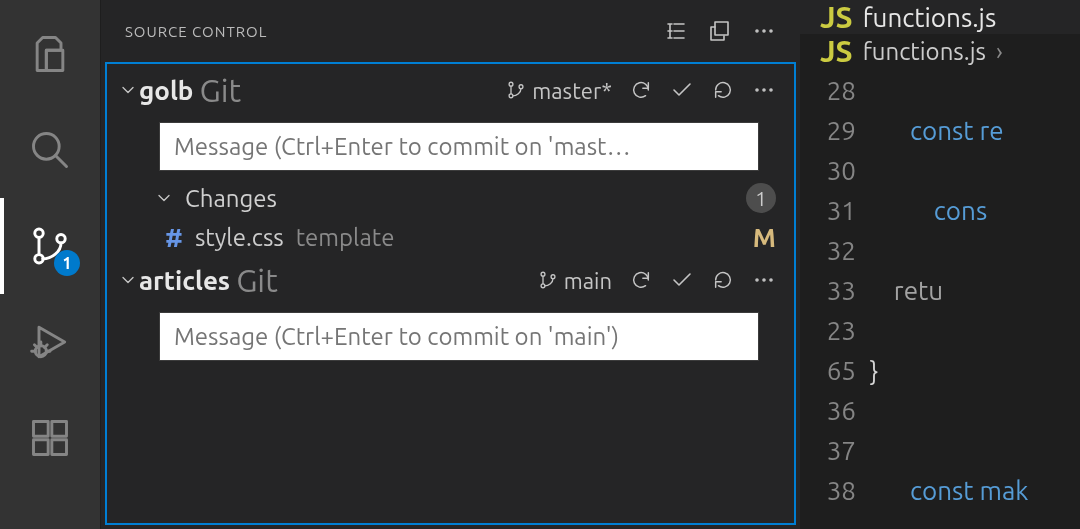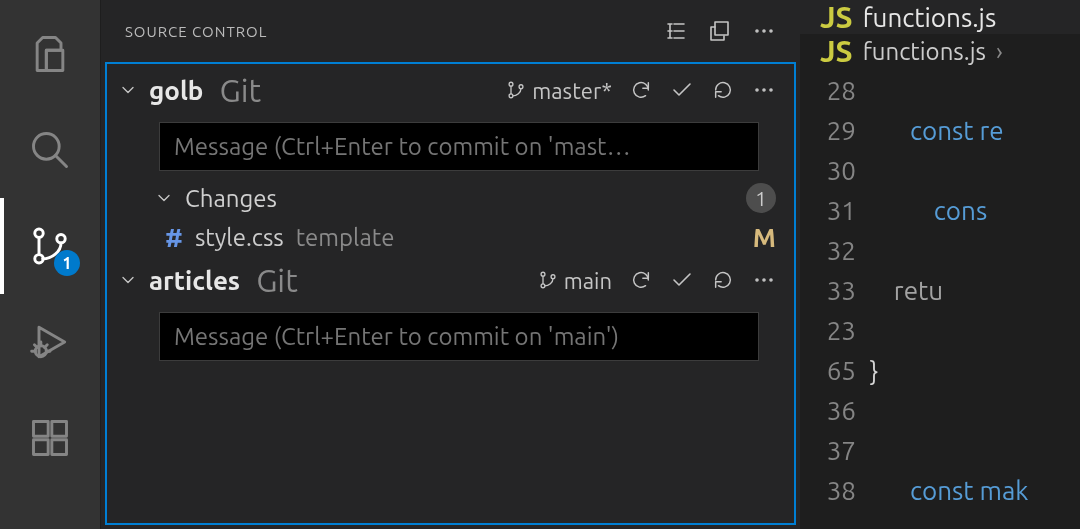--- a/index.html
+++ b/index.html
@@ -11,27 +11,27 @@
   .activity-item.active::before { content:""; position:absolute; left:0; top:0; bottom:0; width:4px; background:#ffffff; }
   .activity-item svg { width:44px; height:44px; }
   .badge { position:absolute; bottom:18px; right:20px; background:#007acc; color:#ffffff; border-radius:50%; min-width:26px; height:26px; font-size:16px; font-weight:600; display:flex; align-items:center; justify-content:center; }
   
   .sidebar { width:700px; background:#252526; display:flex; flex-direction:column; border-left:1px solid #1e1e1e; }
   .sidebar-header { height:62px; display:flex; align-items:center; padding:0 24px; color:#bbbbbb; font-size:15px; letter-spacing:1px; }
   .sidebar-header .title { flex:1; }
   .header-actions { display:flex; gap:20px; align-items:center; color:#c5c5c5; }
   .header-actions .icon, .repo-actions .icon { cursor:pointer; display:flex; align-items:center; }
   .panel-body { border:2px solid #007fd4; margin:0 4px 4px 4px; flex:1; padding:4px 0 0 0; }
-  .repo-header { display:flex; align-items:center; padding:4px 18px 6px 10px; gap:10px; }
+  .repo-header { display:flex; align-items:center; padding:4px 18px 6px 10px; }
   .chev { width:22px; display:flex; justify-content:center; color:#c5c5c5; }
   .repo-name { font-size:26px; font-weight:700; color:#e7e7e7; }
   .repo-type { font-size:32px; color:#8a8a8a; margin-left:6px; flex:1; }
   .repo-actions { display:flex; gap:18px; align-items:center; color:#c5c5c5; }
   .branch { display:flex; align-items:center; gap:6px; font-size:22px; color:#c5c5c5;text-align:right; }
-  .msg-box { margin:8px 0 8px 52px; width:600px; background:#000000; border:1px solid #3c3c3c; padding:10px 14px; font-size:24px; color:#8a8a8a; white-space:nowrap; overflow:hidden; text-overflow:ellipsis; }
+  .msg-box { margin:8px 0 8px 52px; width:600px; background:#ffffff; border:1px solid #3c3c3c; padding:10px 14px; font-size:24px; color:#8a8a8a; white-space:nowrap; overflow:hidden; text-overflow:ellipsis; }
   .section-header { display:flex; align-items:center; padding:4px 18px 4px 46px; gap:10px; font-size:24px; color:#d0d0d0; }
   .section-header .lbl { flex:1; }
   .count-badge { background:#4d4d4d; color:#cccccc; border-radius:50%; width:30px; height:30px; display:flex; align-items:center; justify-content:center; font-size:20px; }
   .file-row { display:flex; align-items:center; padding:6px 18px 6px 58px; gap:12px; font-size:24px; }
   .hash { color:#6796e6; font-weight:600; font-size:26px; }
   .file-name { color:#cccccc; }
   .file-folder { color:#8a8a8a; flex:1; }
   .status-M { color:#d7ba7d; font-size:26px; font-weight:600; }
   
   .editor { flex:1; background:#1e1e1e; display:flex; flex-direction:column; min-width:0; overflow:hidden; }

